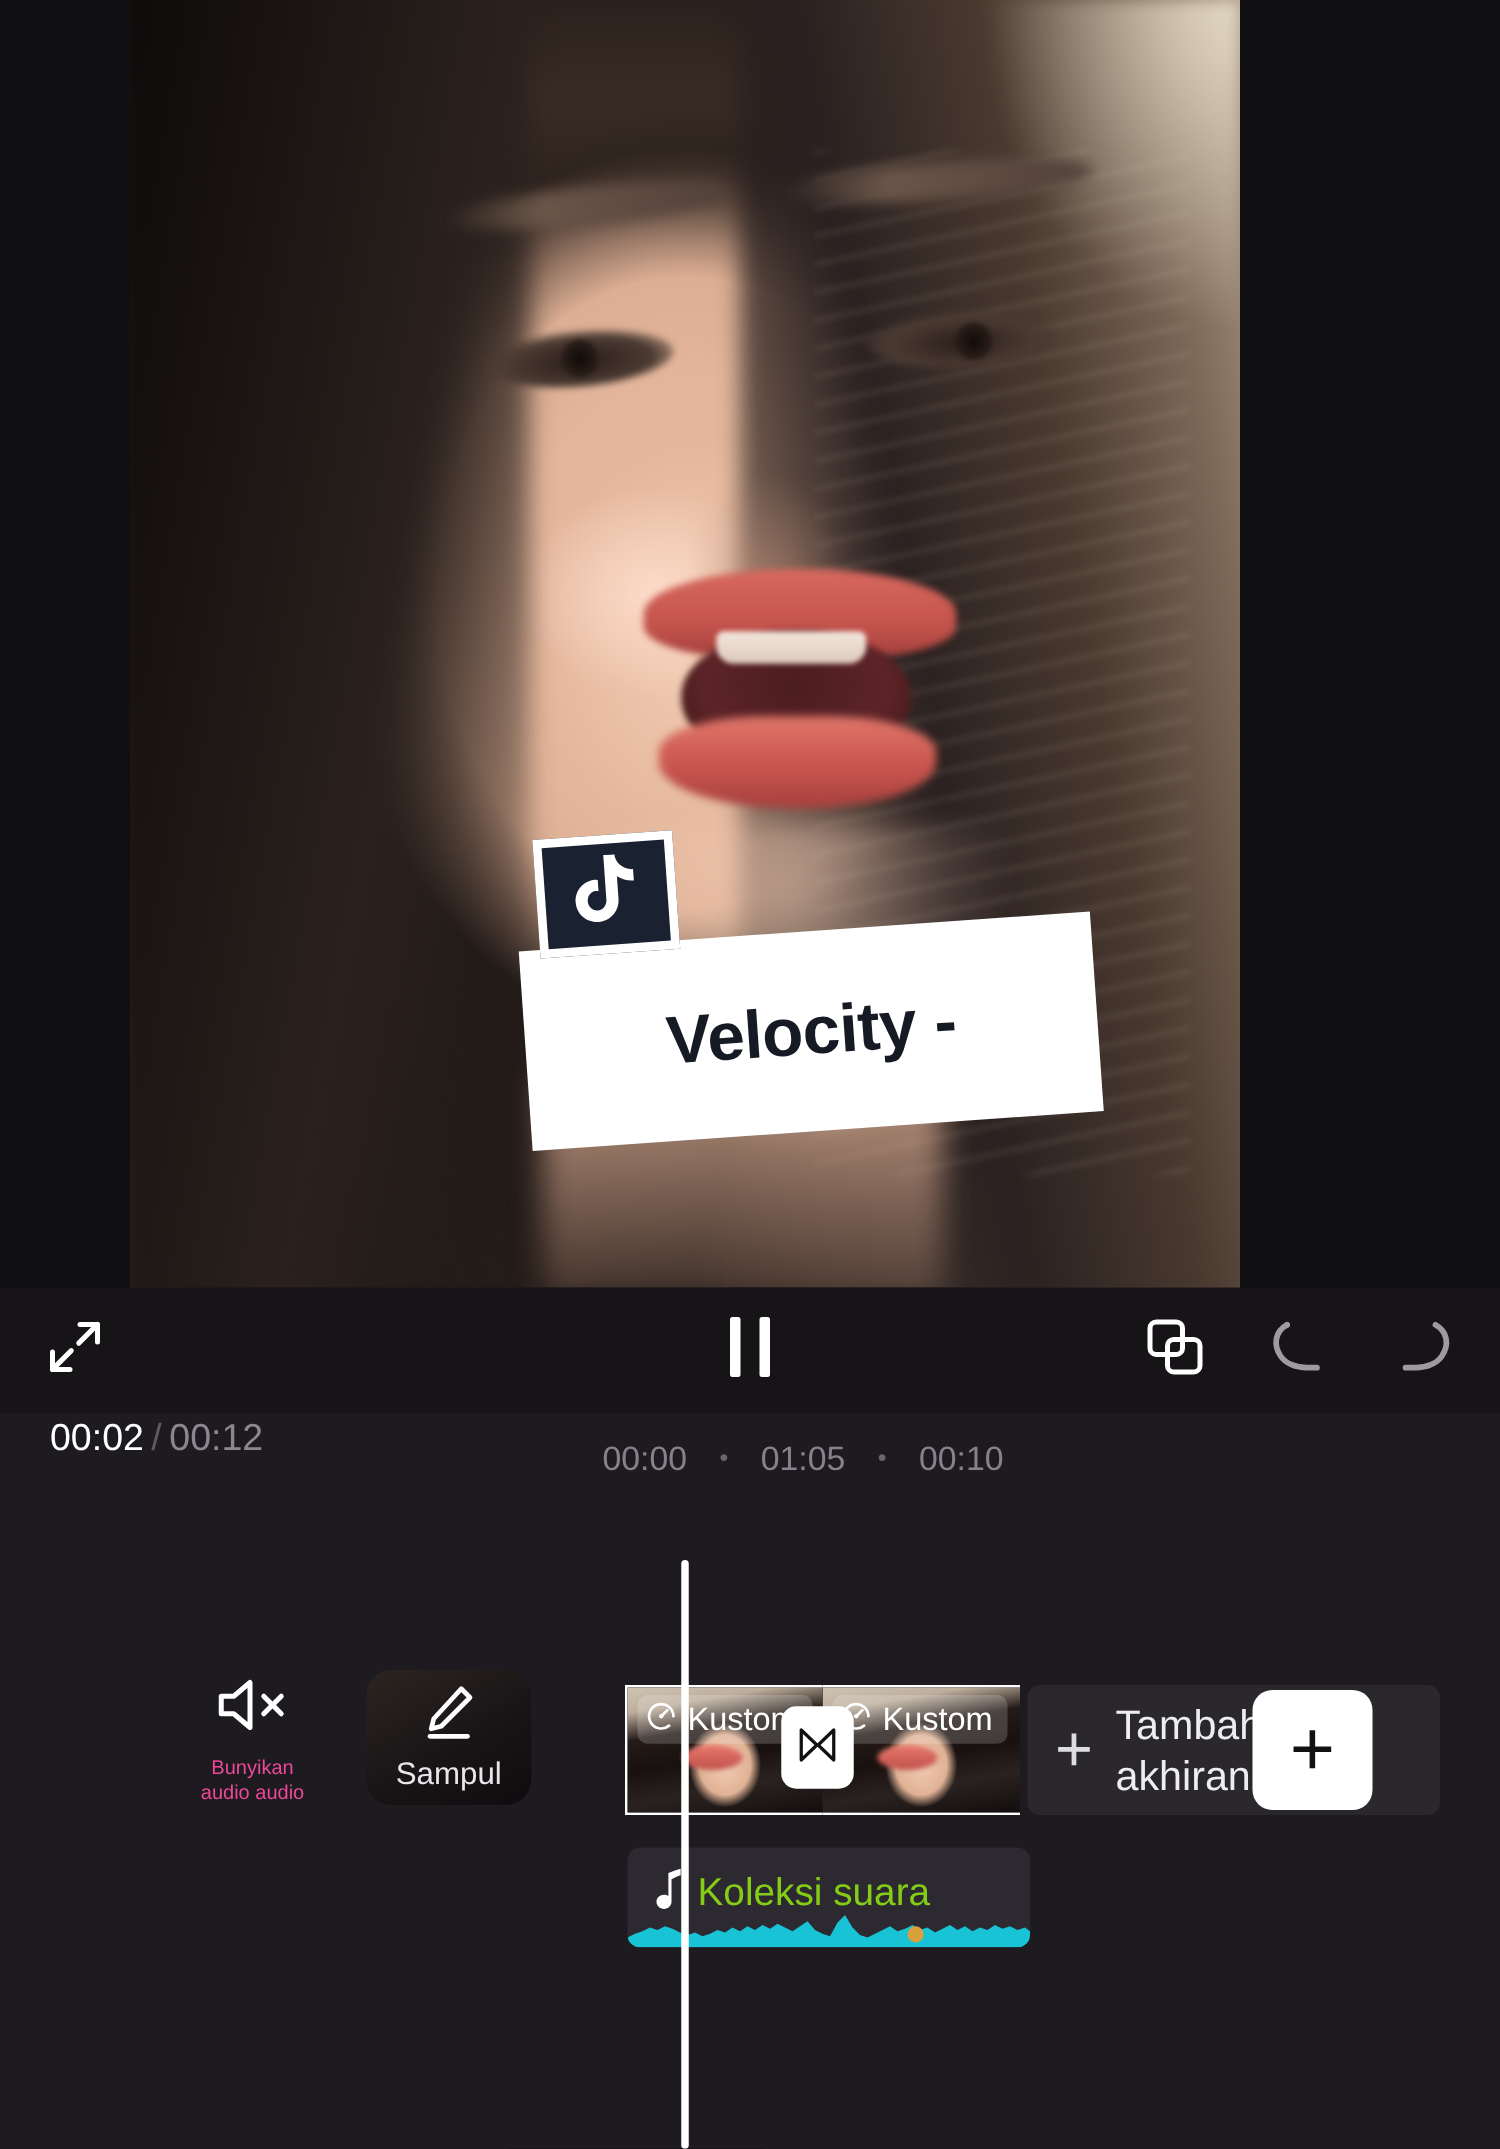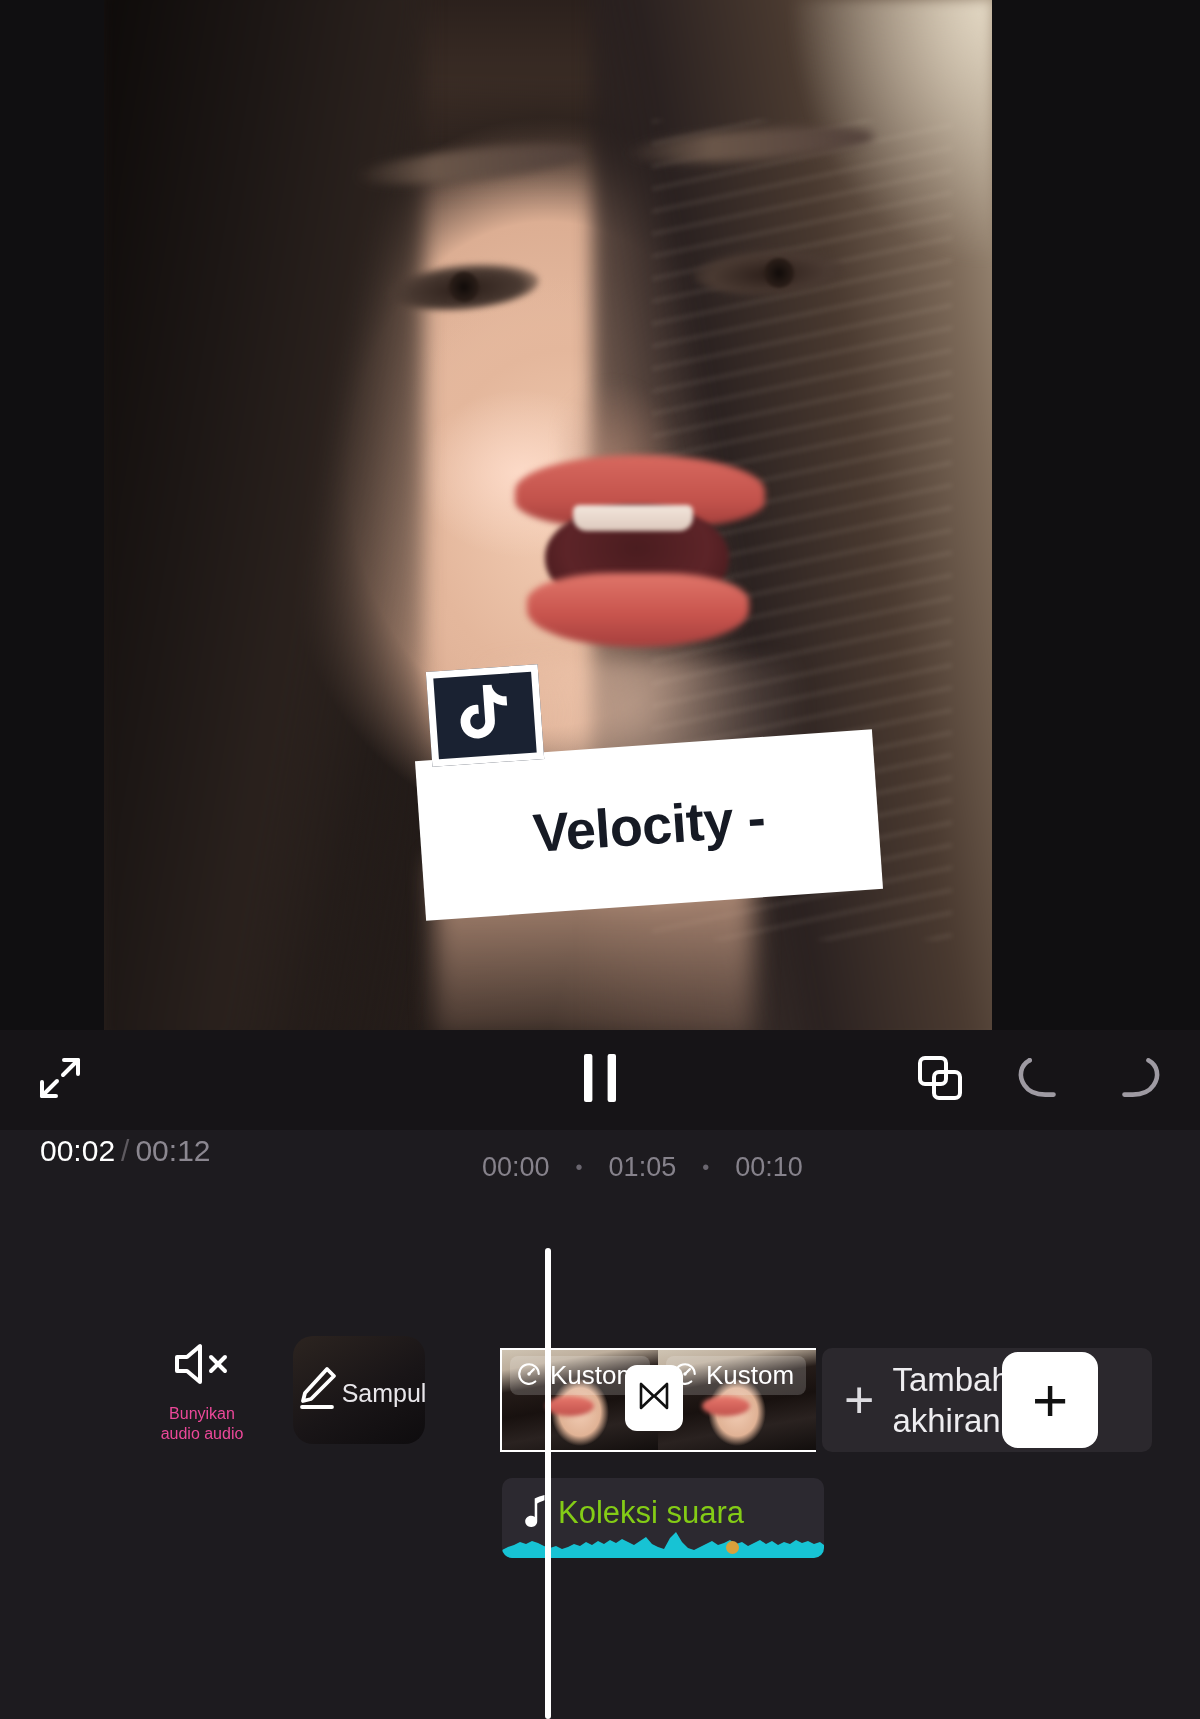--- a/index.html
+++ b/index.html
@@ -187,21 +187,21 @@
     position:absolute; left:152px; top:1340px; width:100px;
     text-align:center; cursor:pointer;
   }
   .mute-btn .lbl {
     margin-top:12px; font-size:16px; color:#ec4899; line-height:1.25;
   }
   .cover-btn {
     position:absolute; left:293px; top:1336px;
     width:132px; height:108px; border-radius:20px;
     background:linear-gradient(150deg, #2c2420 0%, #191517 55%, #0e0c0e 100%);
-    display:flex; align-items:center; justify-content:center;
+    display:flex; flex-direction:column; align-items:center; justify-content:center;
     cursor:pointer;
   }
   .cover-btn .lbl { margin-top:6px; font-size:25px; color:#e8e6ea; }
 
   
   .clip-track {
     position:absolute; left:500px; top:1348px; height:104px; display:flex; z-index:10;
   }
   .clip {
     position:relative; width:158px; height:104px; overflow:hidden;

